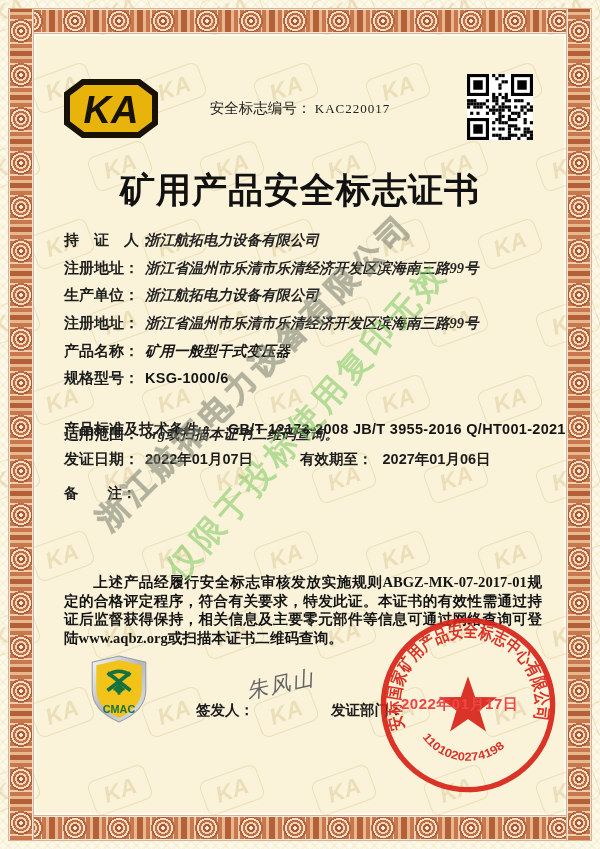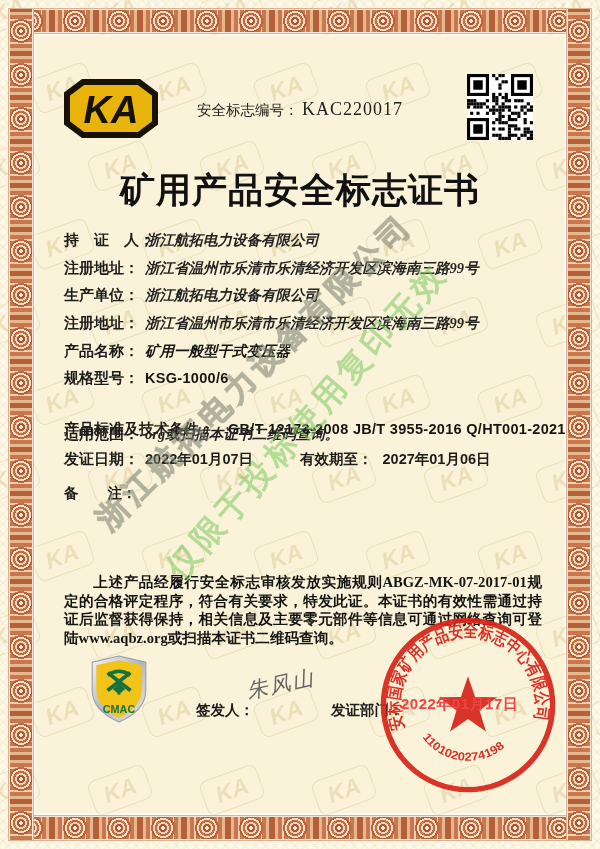--- a/index.html
+++ b/index.html
@@ -32,21 +32,21 @@
   #tiles{position:absolute;inset:0;z-index:2;pointer-events:none;overflow:hidden;}
   .katile{position:absolute;width:58px;height:34px;border:1.5px solid rgba(208,183,120,.32);
     border-radius:8px;transform:rotate(-20deg);display:flex;align-items:center;justify-content:center;
     color:rgba(208,183,120,.34);font:italic 900 23px "Liberation Sans",sans-serif;}
   
   #content{position:absolute;inset:0;z-index:4;color:#1c1c1c;}
   .abs{position:absolute;}
   #ka-logo{left:63px;top:79px;width:96px;height:59px;}
   #certline{left:0;right:0;top:99px;text-align:center;font-family:"Liberation Serif",serif;
             font-size:14.5px;color:#222;}
-  #certline .val{font-size:18px;letter-spacing:1px;}
+  #certline .val{font-size:13px;letter-spacing:1px;}
   #qr{left:467px;top:74px;width:66px;height:66px;background:#fff;}
   #title{left:0;right:0;top:167px;text-align:center;font-family:"Liberation Serif",serif;
          font-weight:900;font-size:35px;letter-spacing:1px;color:#111;}
   #fields{left:64px;right:56px;top:231px;}
   .frow{display:flex;align-items:baseline;height:27.7px;}
   .flabel{flex:none;width:81px;font-weight:700;font-size:15px;white-space:nowrap;}
   .frow.wide .flabel{width:auto;margin-right:14px;margin-top:23px;}
   .fvalue{font-size:14.5px;white-space:nowrap;}
   .kai{font-family:"Liberation Serif",serif;font-style:italic;font-weight:700;color:#222;}
   .kai-bold{font-family:"Liberation Serif",serif;font-style:italic;font-weight:900;color:#151515;}

